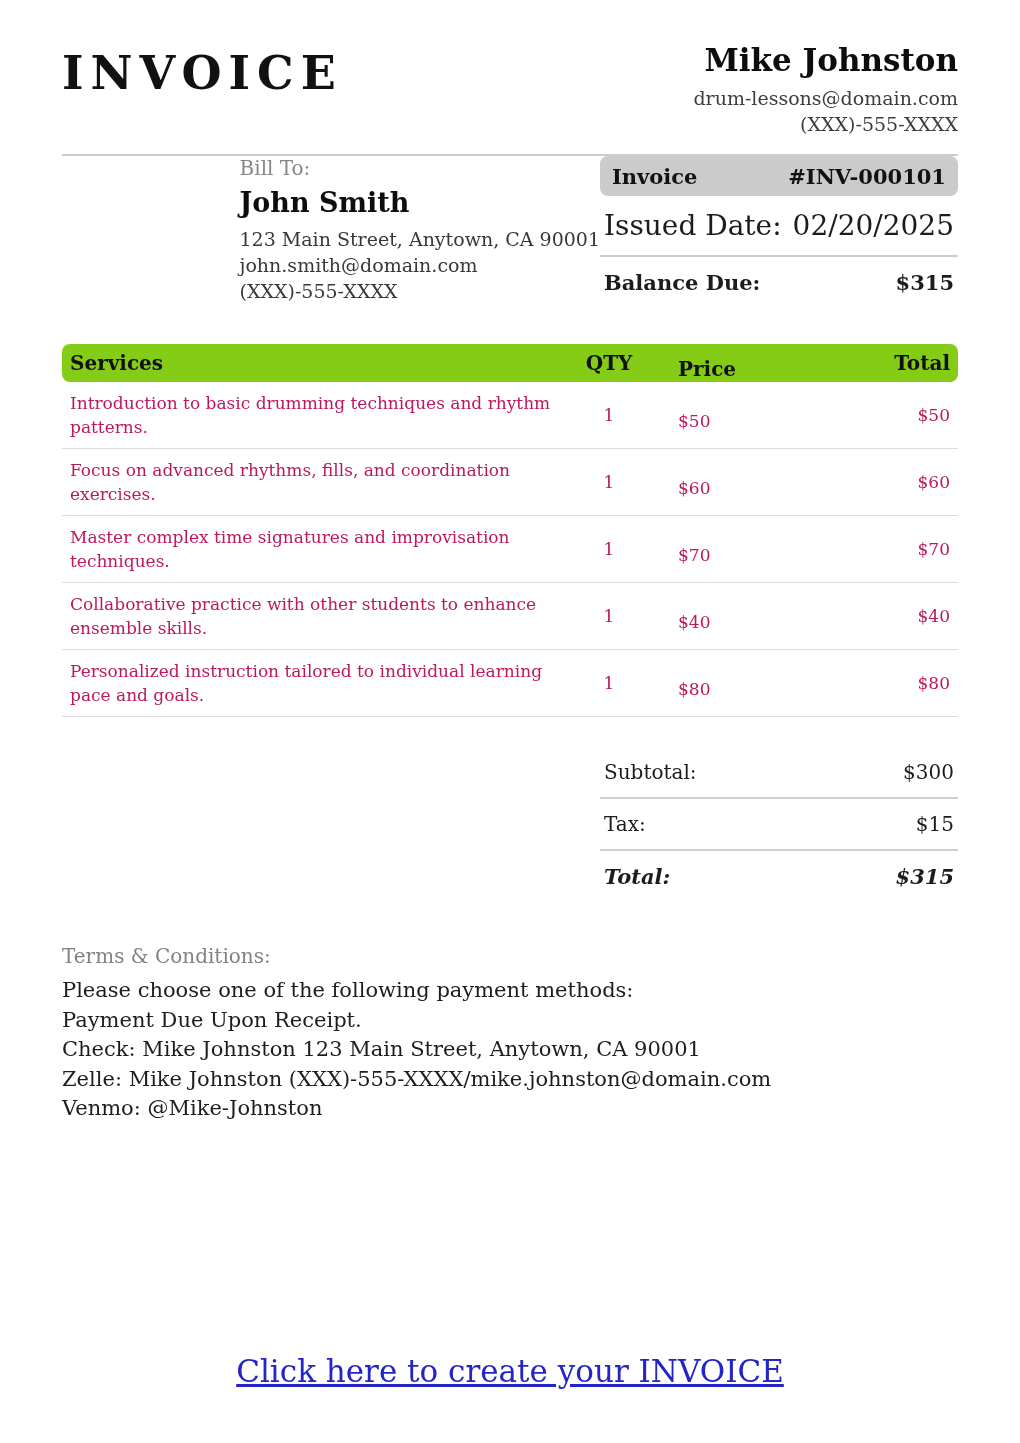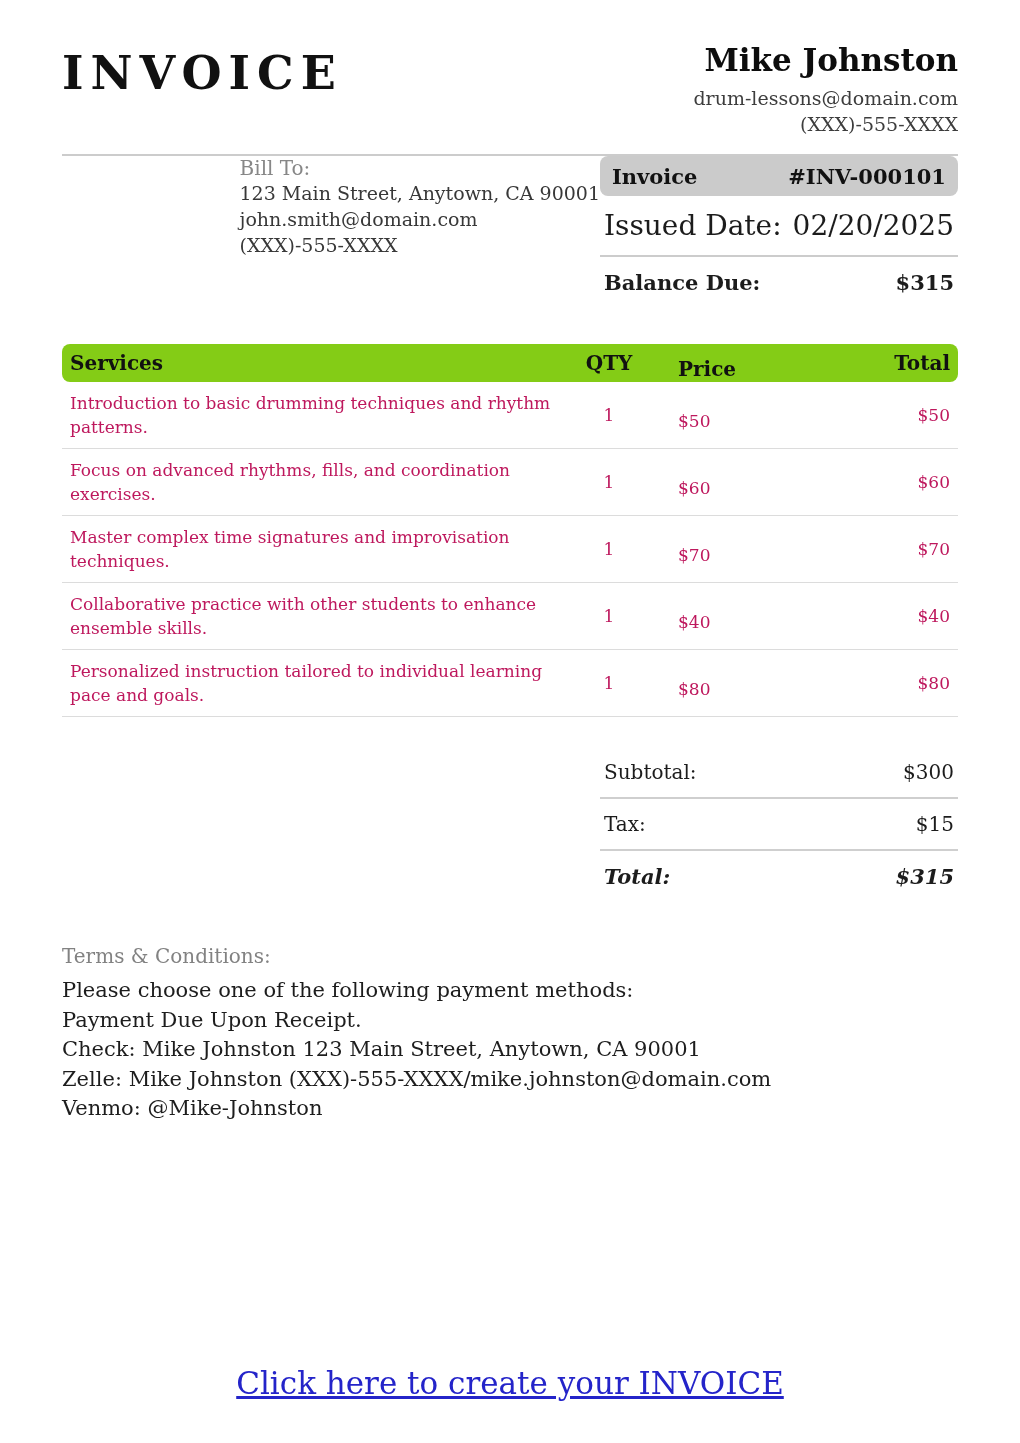--- a/index.html
+++ b/index.html
@@ -107,21 +107,21 @@
   .terms { margin-top: 42px; }
   .terms-label { font-size: 20px; color: #828282; }
   .terms-lines { margin-top: 8px; }
   .terms-line { font-size: 21px; line-height: 29.5px; color: #1d1d1d; }
 
   
   .footer {
     position: absolute;
     left: 0;
     right: 0;
-    bottom: 42px;
+    bottom: 54px;
     text-align: center;
   }
   .cta-link {
     font-size: 31px;
     color: #2424c9;
     text-decoration: underline;
     cursor: pointer;
   }
 </style>
 </head>
@@ -138,20 +138,21 @@
         <div>(XXX)-555-XXXX</div>
       </div>
     </div>
   </div>
 
   <hr class="top-divider">
 
   <div class="billing-section">
     <div class="bill-to">
       <div class="bill-to-label">Bill To:</div>
+      <div class="bill-to-name">John Smith</div>
       <div class="bill-to-line">123 Main Street, Anytown, CA 90001</div>
       <div class="bill-to-line">john.smith@domain.com</div>
       <div class="bill-to-line">(XXX)-555-XXXX</div>
     </div>
 
     <div class="meta">
       <div class="meta-header">
         <span>Invoice</span>
         <span>#INV-000101</span>
       </div>

